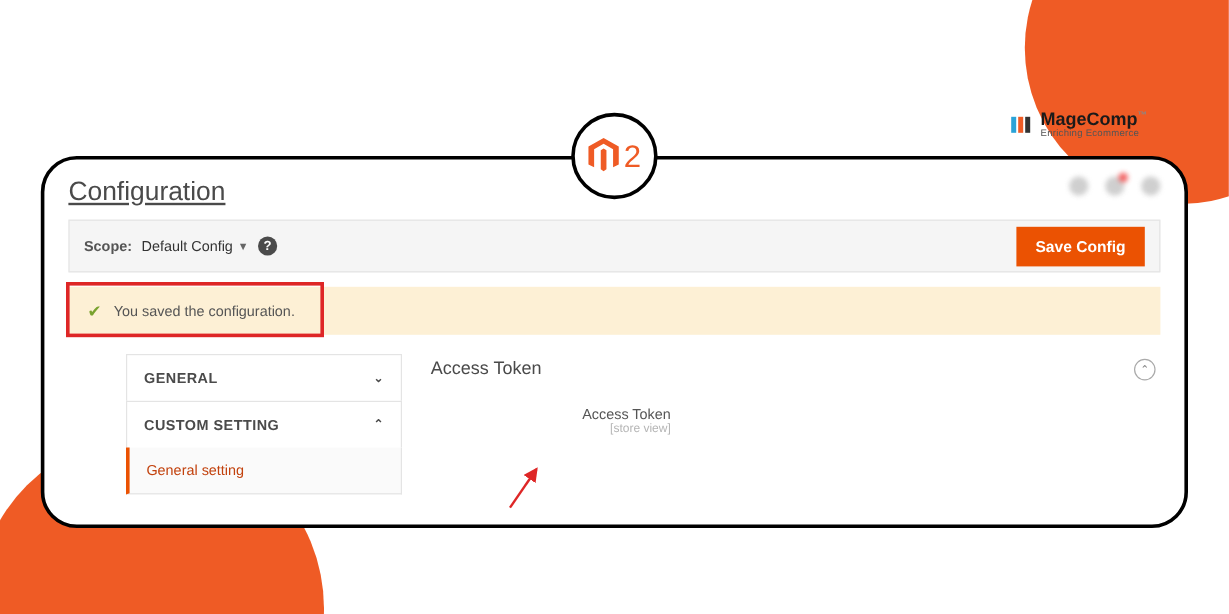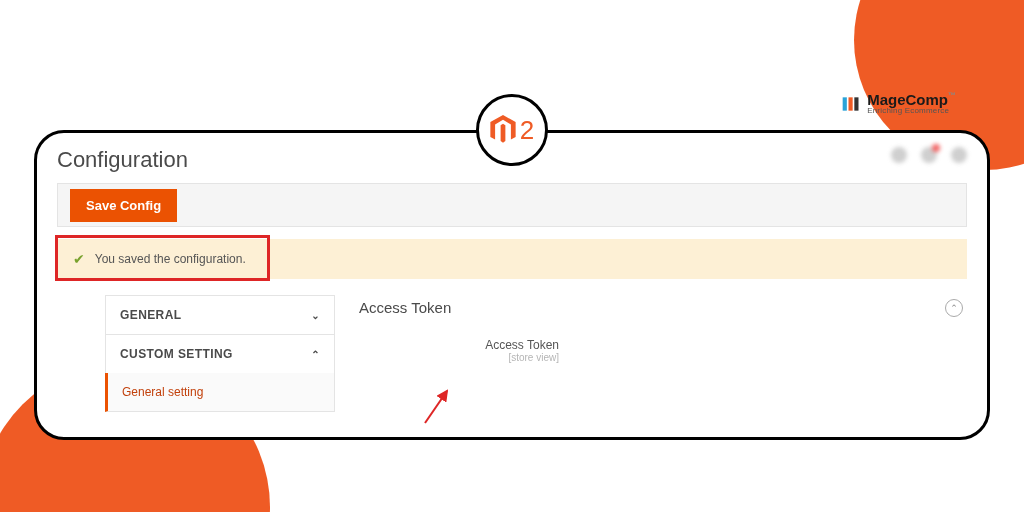--- a/index.html
+++ b/index.html
@@ -69,20 +69,21 @@
   }
   .panel-inner {
     position:absolute;
     top:14px; left:20px; right:20px; bottom:14px;
   }
 
   
   .page-title {
     font-size: 22px; color:#4a4a4a; font-weight:400;
     margin-bottom:10px;
+    text-decoration:underline;
   }
   .header-icons {
     position:absolute; top:0; right:0;
     display:flex; align-items:center; gap:14px;
     filter: blur(2px); opacity:.7;
   }
   .hi { width:16px; height:16px; border-radius:50%; background:#bbb; }
   .hi.notif { position:relative; }
   .hi.notif::after{ content:""; position:absolute; top:-3px; right:-3px; width:8px;height:8px;background:#e22;border-radius:50%; }
 
@@ -211,20 +212,28 @@
 
     <div class="header-icons">
       <span class="hi"></span>
       <span class="hi notif"></span>
       <span class="hi"></span>
     </div>
 
     <h1 class="page-title">Configuration</h1>
 
     <div class="scopebar">
+      <div class="scope-left">
+        <span class="scope-label">Scope:</span>
+        <span class="scope-select">
+          <span>Default Config</span>
+          <span class="caret-down">▼</span>
+        </span>
+        <span class="help-icon">?</span>
+      </div>
       <button class="save-btn">Save Config</button>
     </div>
 
     <div class="success-msg">
       <div class="success-highlight"></div>
       <span class="check-icon">✔</span>
       <span>You saved the configuration.</span>
     </div>
 
     <div class="columns">

